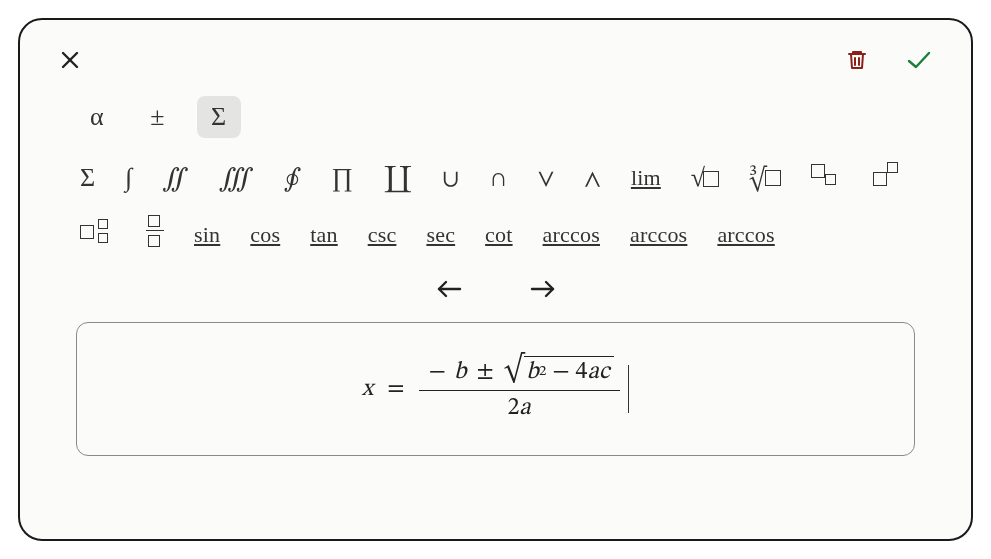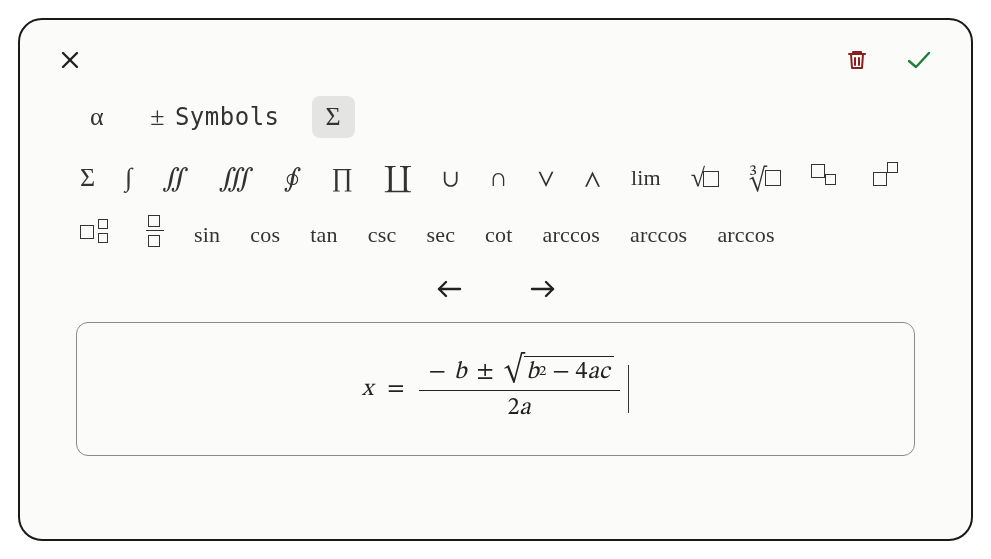--- a/index.html
+++ b/index.html
@@ -51,21 +51,21 @@
     font-family:"Times New Roman","Cambria Math","STIX Two Math",serif;
     color:#333;
     display:flex;flex-direction:column;gap:18px;
   }
   .prow{display:flex;flex-wrap:wrap;align-items:center;gap:22px;}
   .pbtn{
     background:none;border:none;cursor:pointer;padding:2px 4px;
     font-size:26px;line-height:1;color:#333;
     font-family:inherit;
   }
-  .pbtn.word{font-size:22px;letter-spacing:.2px;}
+  .pbtn.word{font-size:22px;letter-spacing:.2px;text-decoration:underline;}
 
   .mini{position:relative;display:inline-block;width:32px;height:26px;}
   .mini .sq{position:absolute;width:14px;height:14px;border:1.6px solid #333;box-sizing:border-box;}
   .sqrt-glyph{position:relative;display:inline-flex;align-items:flex-end;}
   .sqrt-glyph .rad{font-size:26px;}
   .sqrt-glyph .box{width:14px;height:14px;border:1.6px solid #333;display:inline-block;margin-bottom:4px;margin-left:-2px;}
 
   .navarrows{display:flex;justify-content:center;gap:56px;margin-top:18px;}
 
   .formula-box{
@@ -121,21 +121,20 @@
       </button>
     </div>
   </div>
 
   <div class="tabs">
     <div class="tab">
       <span class="glyph">α</span>
     </div>
     <div class="tab">
       <span class="glyph">±</span>
-      <span>Symbols</span>
     </div>
     <div class="tab active">
       <span class="glyph">Σ</span>
     </div>
   </div>
 
   <div class="palette">
     <div class="prow">
       <button class="pbtn">Σ</button>
       <button class="pbtn">∫</button>

